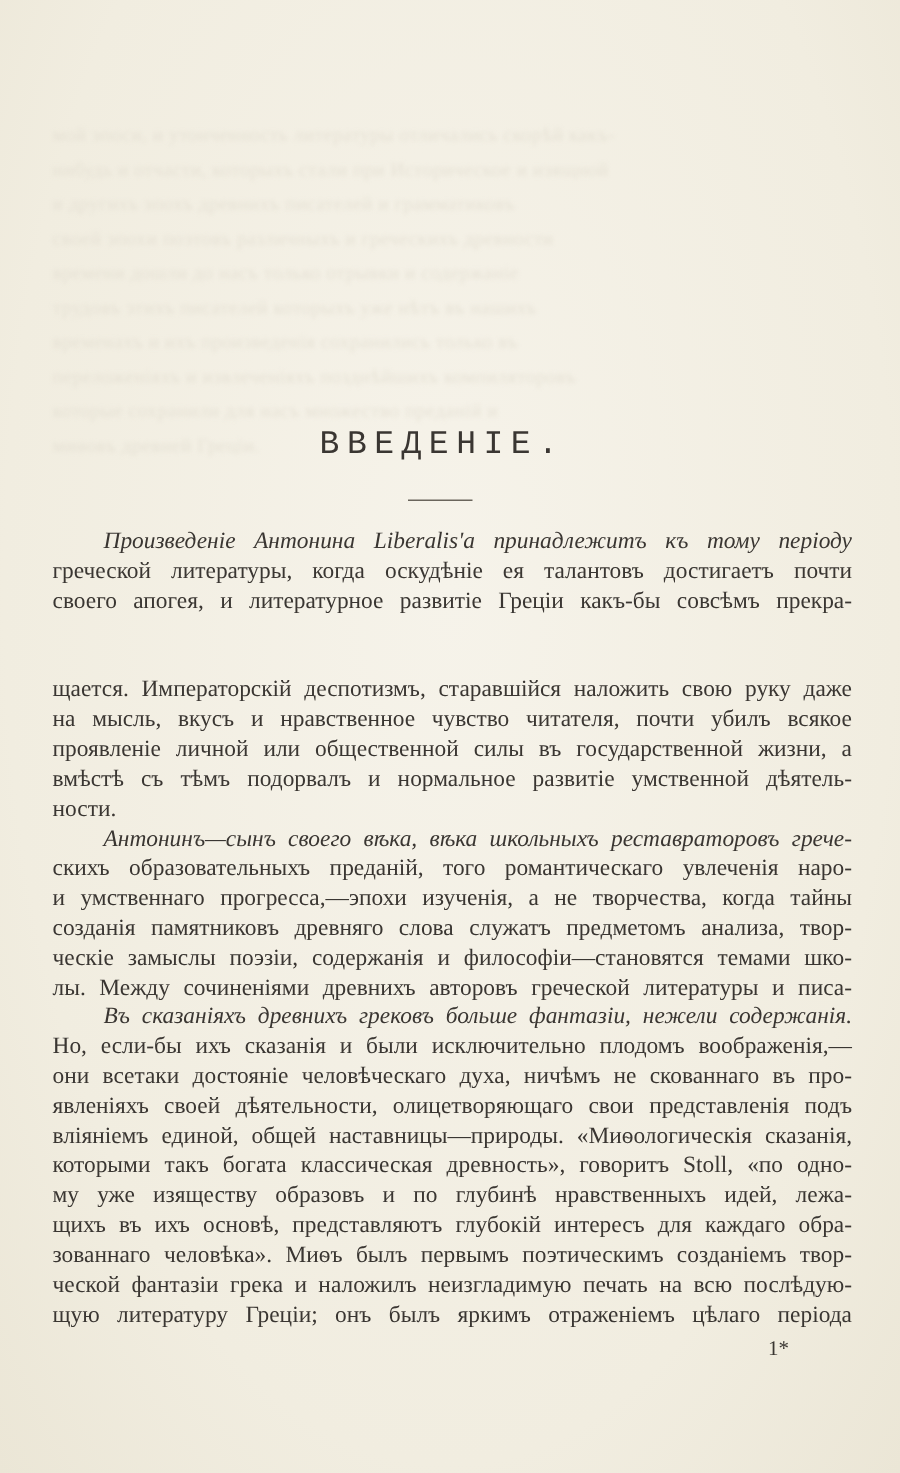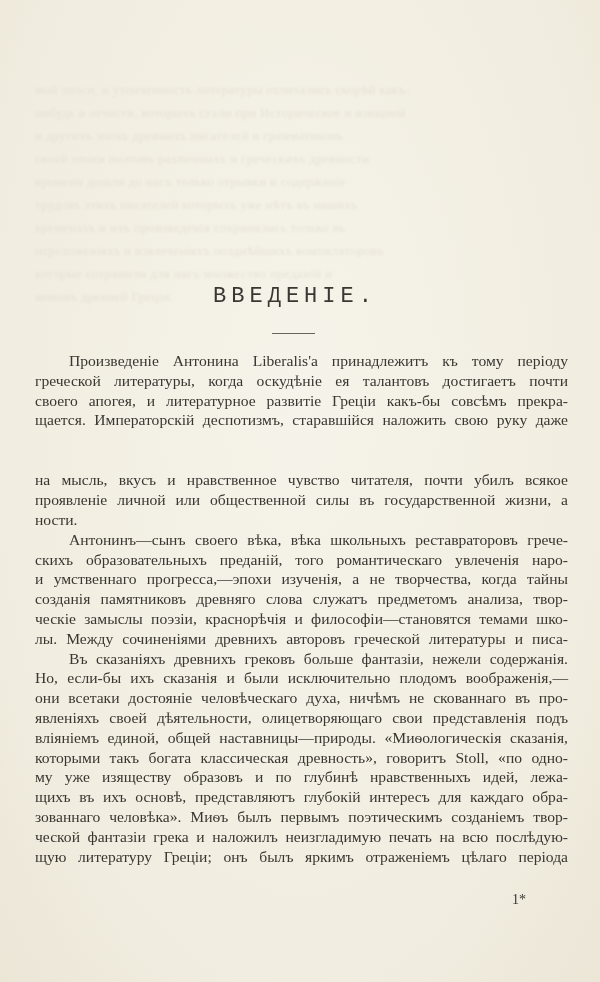--- a/index.html
+++ b/index.html
@@ -69,21 +69,21 @@
       color: #3a3632;
     }
     .line {
       display: block;
       white-space: nowrap;
       text-align: justify;
       text-align-last: justify;
       height: 22.35px;
       overflow: visible;
     }
-    .line.indent { padding-left: 34px; }
+    .line.indent { padding-left: 34px; font-style: italic; }
     .line.last { text-align-last: left; }
     .page-number {
       position: absolute;
       top: 892px;
       left: 512px;
       font-size: 14px;
       color: #3a3632;
     }
   </style>
 </head>
@@ -105,29 +105,30 @@
       <div>миѳовъ  древней  Греціи.</div>
     </div>
 
   <h1 class="heading">ВВЕДЕНІЕ.</h1>
   <div class="rule"></div>
 
   <div class="body-text" id="body-text">
       <span class="line indent" style="height: 19.8148px; line-height: 19.8148px;">Произведеніе Антонина Liberalis'а принадлежитъ къ тому періоду</span>
       <span class="line" style="height: 19.8148px; line-height: 19.8148px;">греческой литературы, когда оскудѣніе ея талантовъ достигаетъ почти</span>
       <span class="line" style="height: 19.8148px; line-height: 19.8148px;">своего апогея, и литературное развитіе Греціи какъ-бы совсѣмъ прекра-</span>
-      <span class="line" style="height: 19.8148px; line-height: 19.8148px;">щается. Императорскій деспотизмъ, старавшійся наложить свою руку даже</span>
-      <span class="line" style="height: 19.8148px; line-height: 19.8148px; margin-top: 40px;">на мысль, вкусъ и нравственное чувство читателя, почти убилъ всякое</span>
+      <span class="line" style="height: 19.8148px; line-height: 19.8148px; margin-top: 40px;">щается. Императорскій деспотизмъ, старавшійся наложить свою руку даже</span>
+      <span class="line" style="height: 19.8148px; line-height: 19.8148px;">на мысль, вкусъ и нравственное чувство читателя, почти убилъ всякое</span>
       <span class="line" style="height: 19.8148px; line-height: 19.8148px;">проявленіе личной или общественной силы въ государственной жизни, а</span>
+      <span class="line" style="height: 19.8148px; line-height: 19.8148px;">вмѣстѣ съ тѣмъ подорвалъ и нормальное развитіе умственной дѣятель-</span>
       <span class="line last" style="height: 19.8148px; line-height: 19.8148px;">ности.</span>
       <span class="line indent" style="height: 19.8148px; line-height: 19.8148px;">Антонинъ—сынъ своего вѣка, вѣка школьныхъ реставраторовъ грече-</span>
       <span class="line" style="height: 19.8148px; line-height: 19.8148px;">скихъ образовательныхъ преданій, того романтическаго увлеченія наро-</span>
       <span class="line" style="height: 19.8148px; line-height: 19.8148px;">и умственнаго прогресса,—эпохи изученія, а не творчества, когда тайны</span>
       <span class="line" style="height: 19.8148px; line-height: 19.8148px;">созданія памятниковъ древняго слова служатъ предметомъ анализа, твор-</span>
-      <span class="line" style="height: 19.8148px; line-height: 19.8148px;">ческіе замыслы поэзіи, краснорѣчія и философіи—становятся темами шко-</span>
+      <span class="line" style="height: 19.8148px; line-height: 19.8148px;">ческіе замыслы поэзіи, содержанія и философіи—становятся темами шко-</span>
       <span class="line" style="height: 19.8148px; line-height: 19.8148px;">лы. Между сочиненіями древнихъ авторовъ греческой литературы и писа-</span>
       <span class="line indent" style="height: 19.8148px; line-height: 19.8148px;">Въ сказаніяхъ древнихъ грековъ больше фантазіи, нежели содержанія.</span>
       <span class="line" style="height: 19.8148px; line-height: 19.8148px;">Но, если-бы ихъ сказанія и были исключительно плодомъ воображенія,—</span>
       <span class="line" style="height: 19.8148px; line-height: 19.8148px;">они всетаки достояніе человѣческаго духа, ничѣмъ не скованнаго въ про-</span>
       <span class="line" style="height: 19.8148px; line-height: 19.8148px;">явленіяхъ своей дѣятельности, олицетворяющаго свои представленія подъ</span>
       <span class="line" style="height: 19.8148px; line-height: 19.8148px;">вліяніемъ единой, общей наставницы—природы. «Миѳологическія сказанія,</span>
       <span class="line" style="height: 19.8148px; line-height: 19.8148px;">которыми такъ богата классическая древность», говоритъ Stoll, «по одно-</span>
       <span class="line" style="height: 19.8148px; line-height: 19.8148px;">му уже изяществу образовъ и по глубинѣ нравственныхъ идей, лежа-</span>
       <span class="line" style="height: 19.8148px; line-height: 19.8148px;">щихъ въ ихъ основѣ, представляютъ глубокій интересъ для каждаго обра-</span>
       <span class="line" style="height: 19.8148px; line-height: 19.8148px;">зованнаго человѣка». Миѳъ былъ первымъ поэтическимъ созданіемъ твор-</span>

